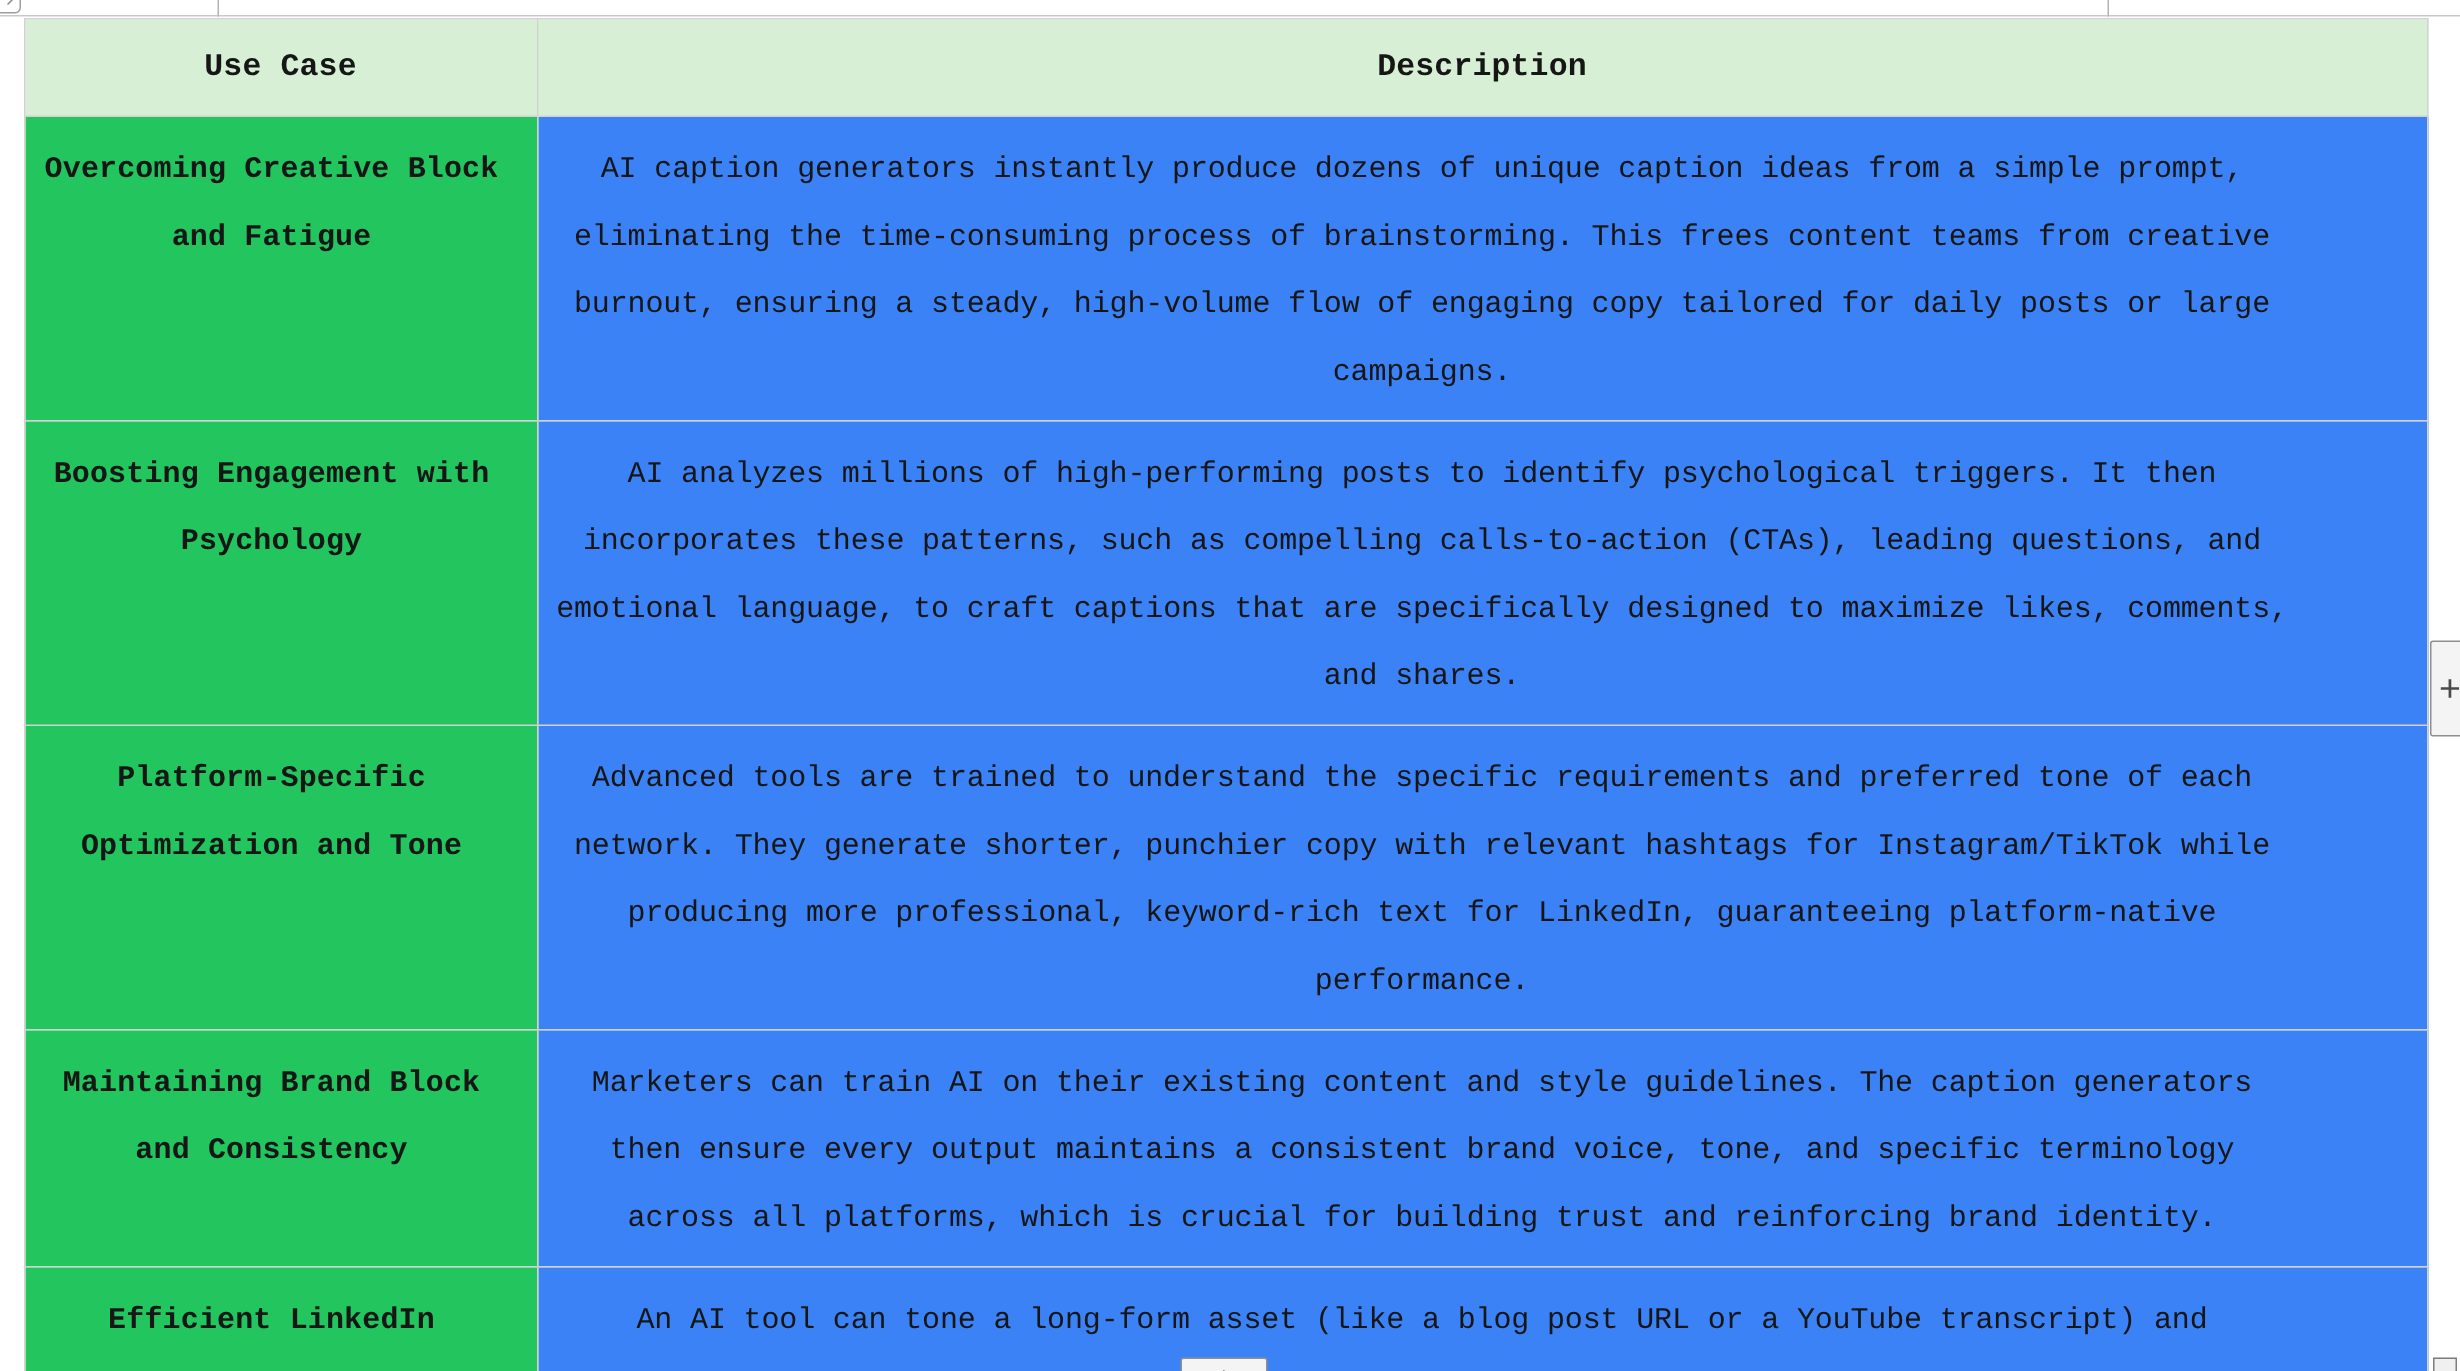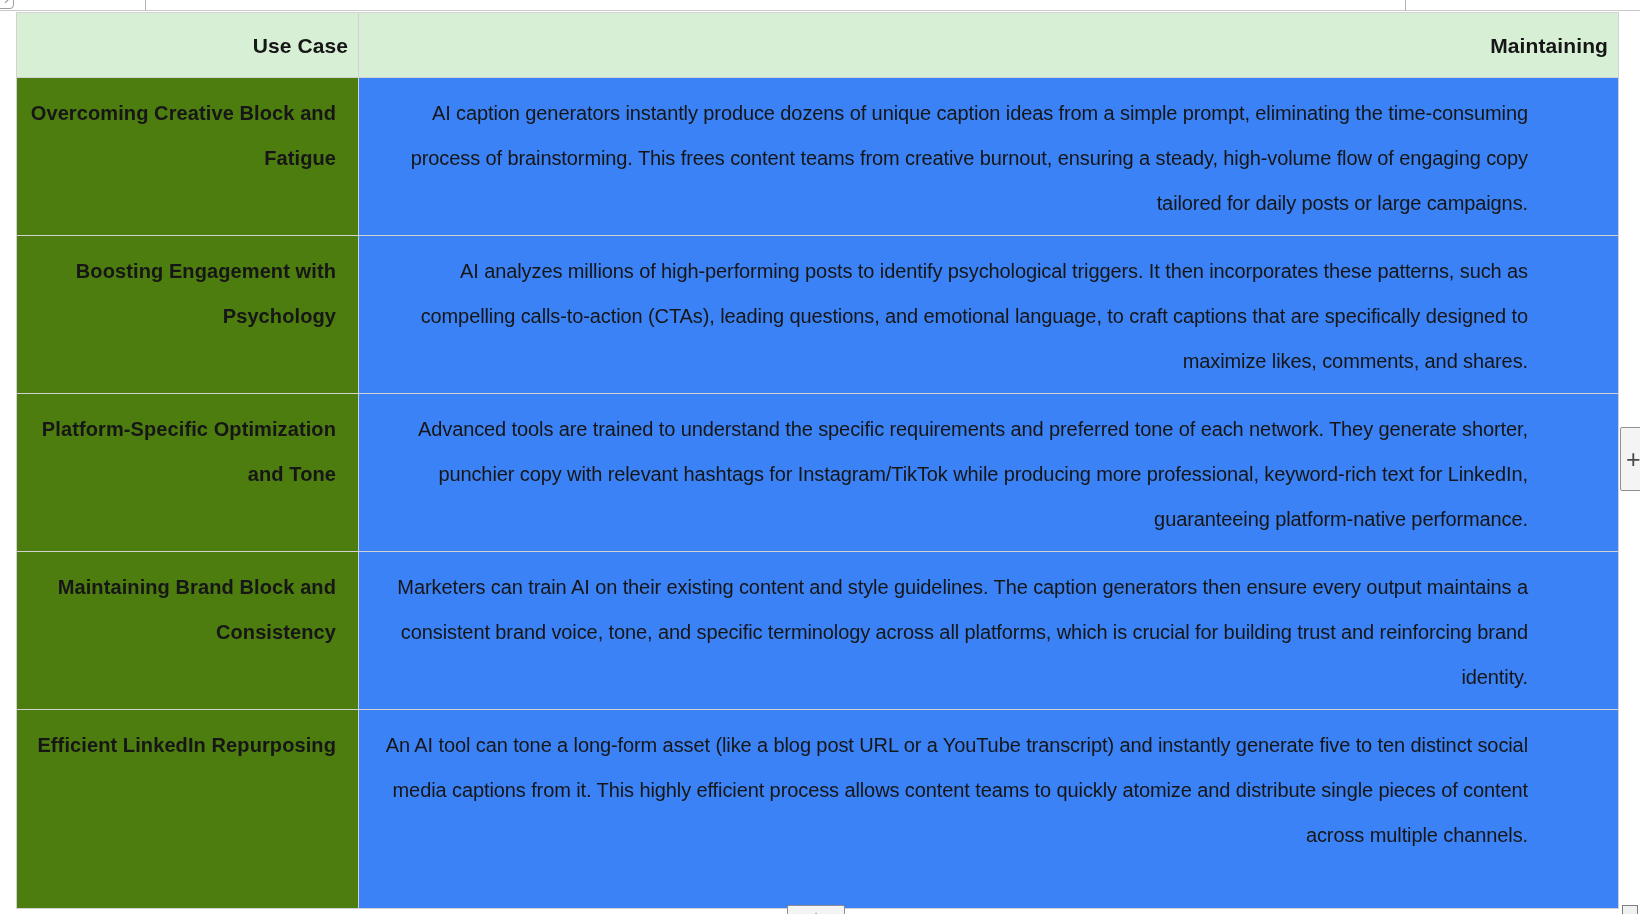--- a/index.html
+++ b/index.html
@@ -56,23 +56,24 @@
     width: 1602px;
     border-collapse: collapse;
     table-layout: fixed;
   }
   .use-case-table col.col-usecase { width: 342px; }
   .use-case-table col.col-desc    { width: 1260px; }
 
   .use-case-table th, .use-case-table td {
     border: 1px solid #d2d2d2;
     vertical-align: top;
-    text-align: right;
+    text-align: center;
     color: #161616;
     box-sizing: border-box;
+    font-family: Liberation Mono, monospace;
   }
 
   .use-case-table thead th {
     background: #d6efd5;
     font-size: 21px;
     font-weight: 700;
     height: 65px;
     padding: 10px 10px 8px 9px;
     line-height: 45px;
     letter-spacing: 0.1px;
@@ -80,21 +81,21 @@
 
   .use-case-table td {
     padding: 13px 90px 9px 9px;
     font-size: 20px;
     line-height: 45px;
     letter-spacing: -0.1px;
     background: #3b82f6;
     min-height: 157px;
   }
   .use-case-table td.cell-usecase {
-    background: #4d7c0f;
+    background: #22c55e;
     font-weight: 700;
     padding-right: 22px;
     letter-spacing: 0.1px;
   }
   .use-case-table tbody tr { height: 157px; }
   .use-case-table tbody tr:last-child { height: 199px; }
   .use-case-table tbody tr:last-child td { padding-bottom: 50px; }
 
   
   .add-col-btn {
@@ -155,21 +156,21 @@
   <div class="corner-box"></div>
 
   <table class="use-case-table">
     <colgroup>
       <col class="col-usecase">
       <col class="col-desc">
     </colgroup>
     <thead>
       <tr>
         <th>Use Case</th>
-        <th>Maintaining</th>
+        <th>Description</th>
       </tr>
     </thead>
     <tbody>
     <tr>
       <td class="cell-usecase">Overcoming Creative Block and Fatigue</td>
       <td class="cell-desc">AI caption generators instantly produce dozens of unique caption ideas from a simple prompt, eliminating the time-consuming process of brainstorming. This frees content teams from creative burnout, ensuring a steady, high-volume flow of engaging copy tailored for daily posts or large campaigns.</td>
     </tr>
 
     <tr>
       <td class="cell-usecase">Boosting Engagement with Psychology</td>

